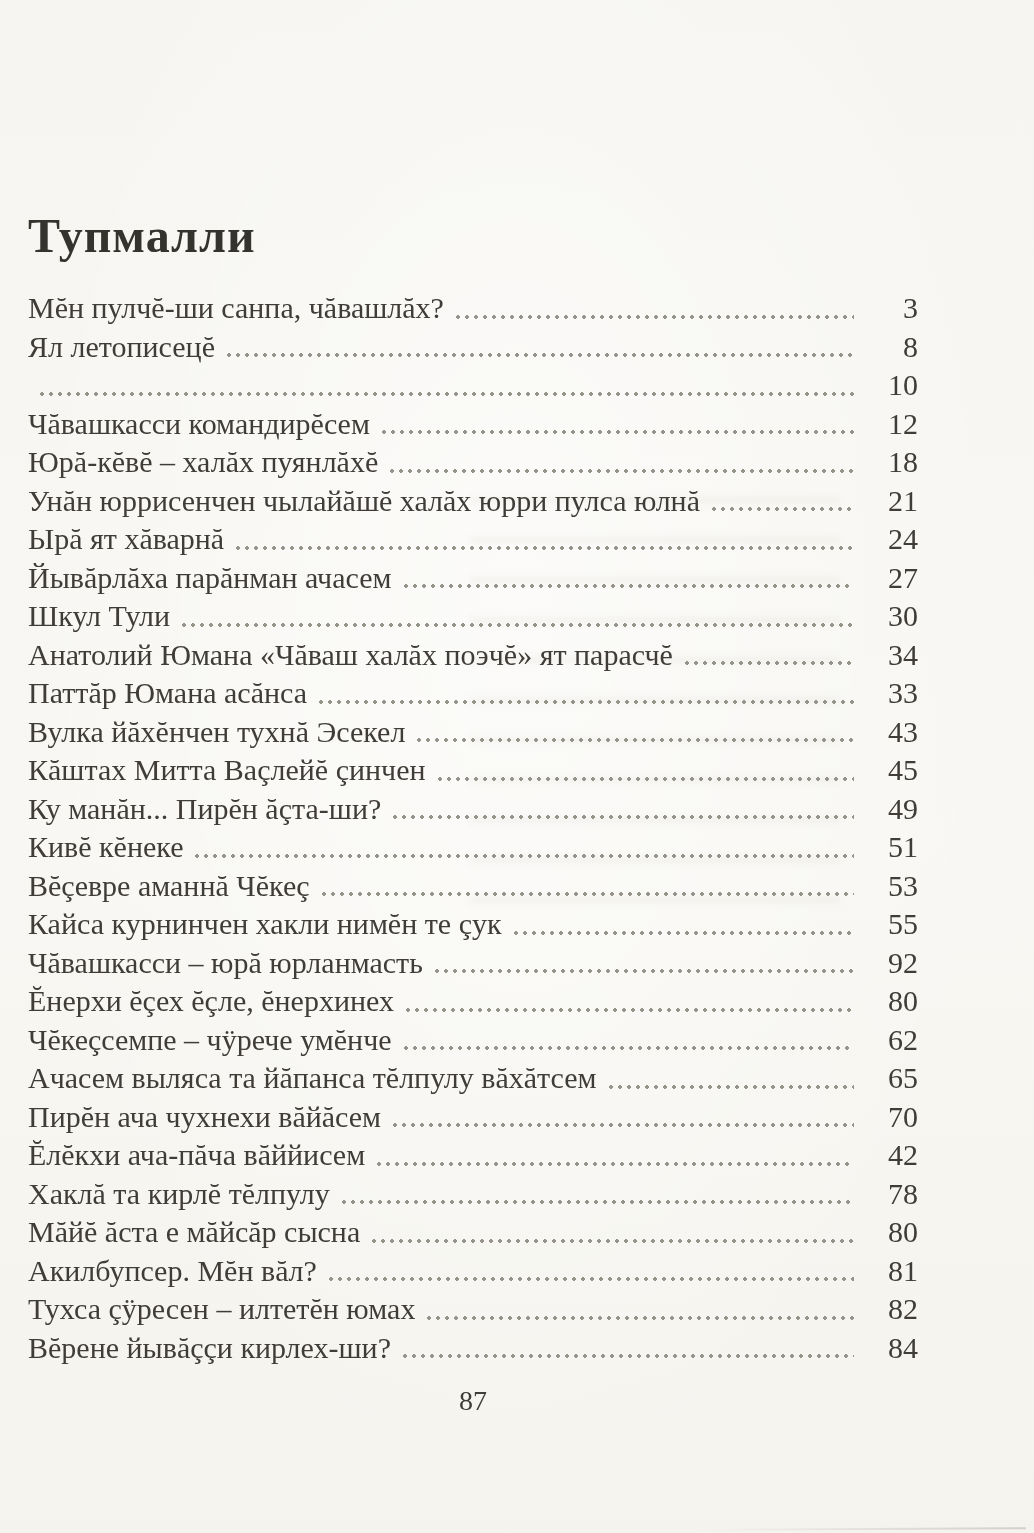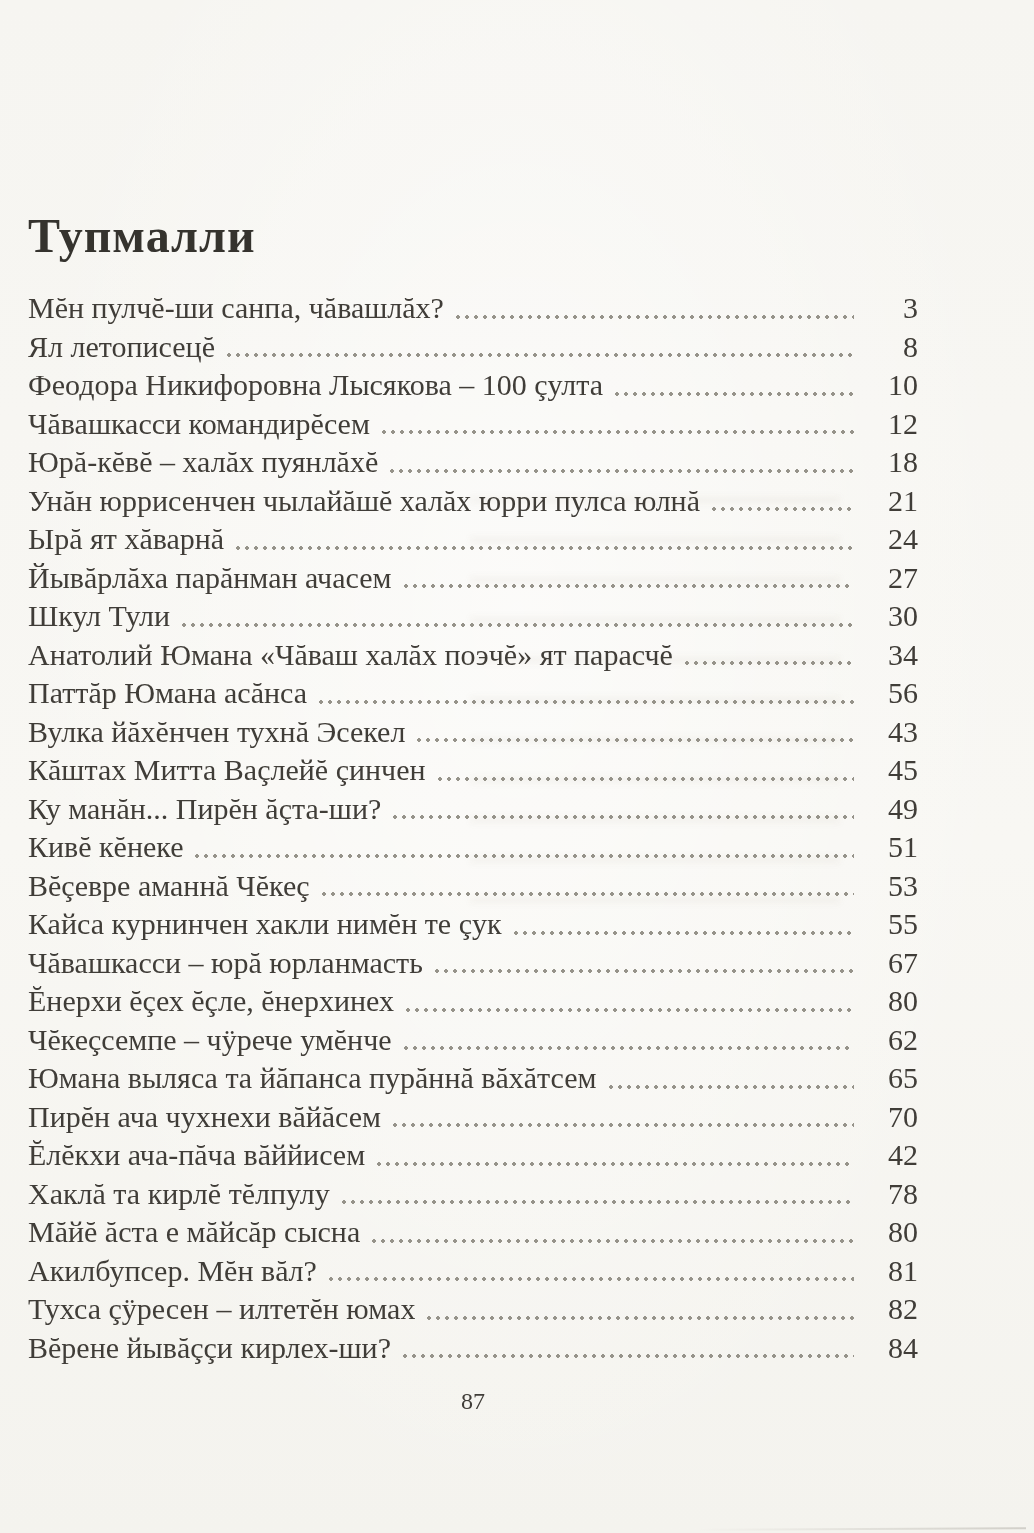--- a/index.html
+++ b/index.html
@@ -80,21 +80,21 @@
     min-width:14px;
   }
   .toc-page{
     flex:0 0 auto;
     width:52px;
     text-align:right;
   }
   .footer{
     margin-top:16px;
     text-align:center;
-    font-size:24px;
+    font-size:28px;
     line-height:36px;
     color:var(--ink);
   }
 </style>
 </head>
 <body>
 
 <div class="page">
   <div class="showthrough"></div>
   <div class="content">
@@ -107,21 +107,20 @@
     <span class="toc-page">3</span>
   </div>
 
   <div class="toc-row">
     <span class="toc-title">Ял летописецĕ</span>
     <span class="toc-dots"></span>
     <span class="toc-page">8</span>
   </div>
 
   <div class="toc-row">
-    <span class="toc-title">Феодора Никифоровна Лысякова – 100 çулта</span>
     <span class="toc-dots"></span>
     <span class="toc-page">10</span>
   </div>
 
   <div class="toc-row">
     <span class="toc-title">Чăвашкасси командирĕсем</span>
     <span class="toc-dots"></span>
     <span class="toc-page">12</span>
   </div>
 
@@ -158,21 +157,21 @@
 
   <div class="toc-row">
     <span class="toc-title">Анатолий Юмана «Чăваш халăх поэчĕ» ят парасчĕ</span>
     <span class="toc-dots"></span>
     <span class="toc-page">34</span>
   </div>
 
   <div class="toc-row">
     <span class="toc-title">Паттăр Юмана асăнса</span>
     <span class="toc-dots"></span>
-    <span class="toc-page">56</span>
+    <span class="toc-page">33</span>
   </div>
 
   <div class="toc-row">
     <span class="toc-title">Вулка йăхĕнчен тухнă Эсекел</span>
     <span class="toc-dots"></span>
     <span class="toc-page">43</span>
   </div>
 
   <div class="toc-row">
     <span class="toc-title">Кăштах Митта Ваçлейĕ çинчен</span>
@@ -200,37 +199,37 @@
 
   <div class="toc-row">
     <span class="toc-title">Кайса курнинчен хакли нимĕн те çук</span>
     <span class="toc-dots"></span>
     <span class="toc-page">55</span>
   </div>
 
   <div class="toc-row">
     <span class="toc-title">Чăвашкасси – юрă юрланмасть</span>
     <span class="toc-dots"></span>
-    <span class="toc-page">67</span>
+    <span class="toc-page">92</span>
   </div>
 
   <div class="toc-row">
     <span class="toc-title">Ĕнерхи ĕçех ĕçле, ĕнерхинех</span>
     <span class="toc-dots"></span>
     <span class="toc-page">80</span>
   </div>
 
   <div class="toc-row">
     <span class="toc-title">Чĕкеçсемпе – чÿрече умĕнче</span>
     <span class="toc-dots"></span>
     <span class="toc-page">62</span>
   </div>
 
   <div class="toc-row">
-    <span class="toc-title">Юмана выляса та йăпанса пурăннă вăхăтсем</span>
+    <span class="toc-title">Ачасем выляса та йăпанса тĕлпулу вăхăтсем</span>
     <span class="toc-dots"></span>
     <span class="toc-page">65</span>
   </div>
 
   <div class="toc-row">
     <span class="toc-title">Пирĕн ача чухнехи вăйăсем</span>
     <span class="toc-dots"></span>
     <span class="toc-page">70</span>
   </div>
 

